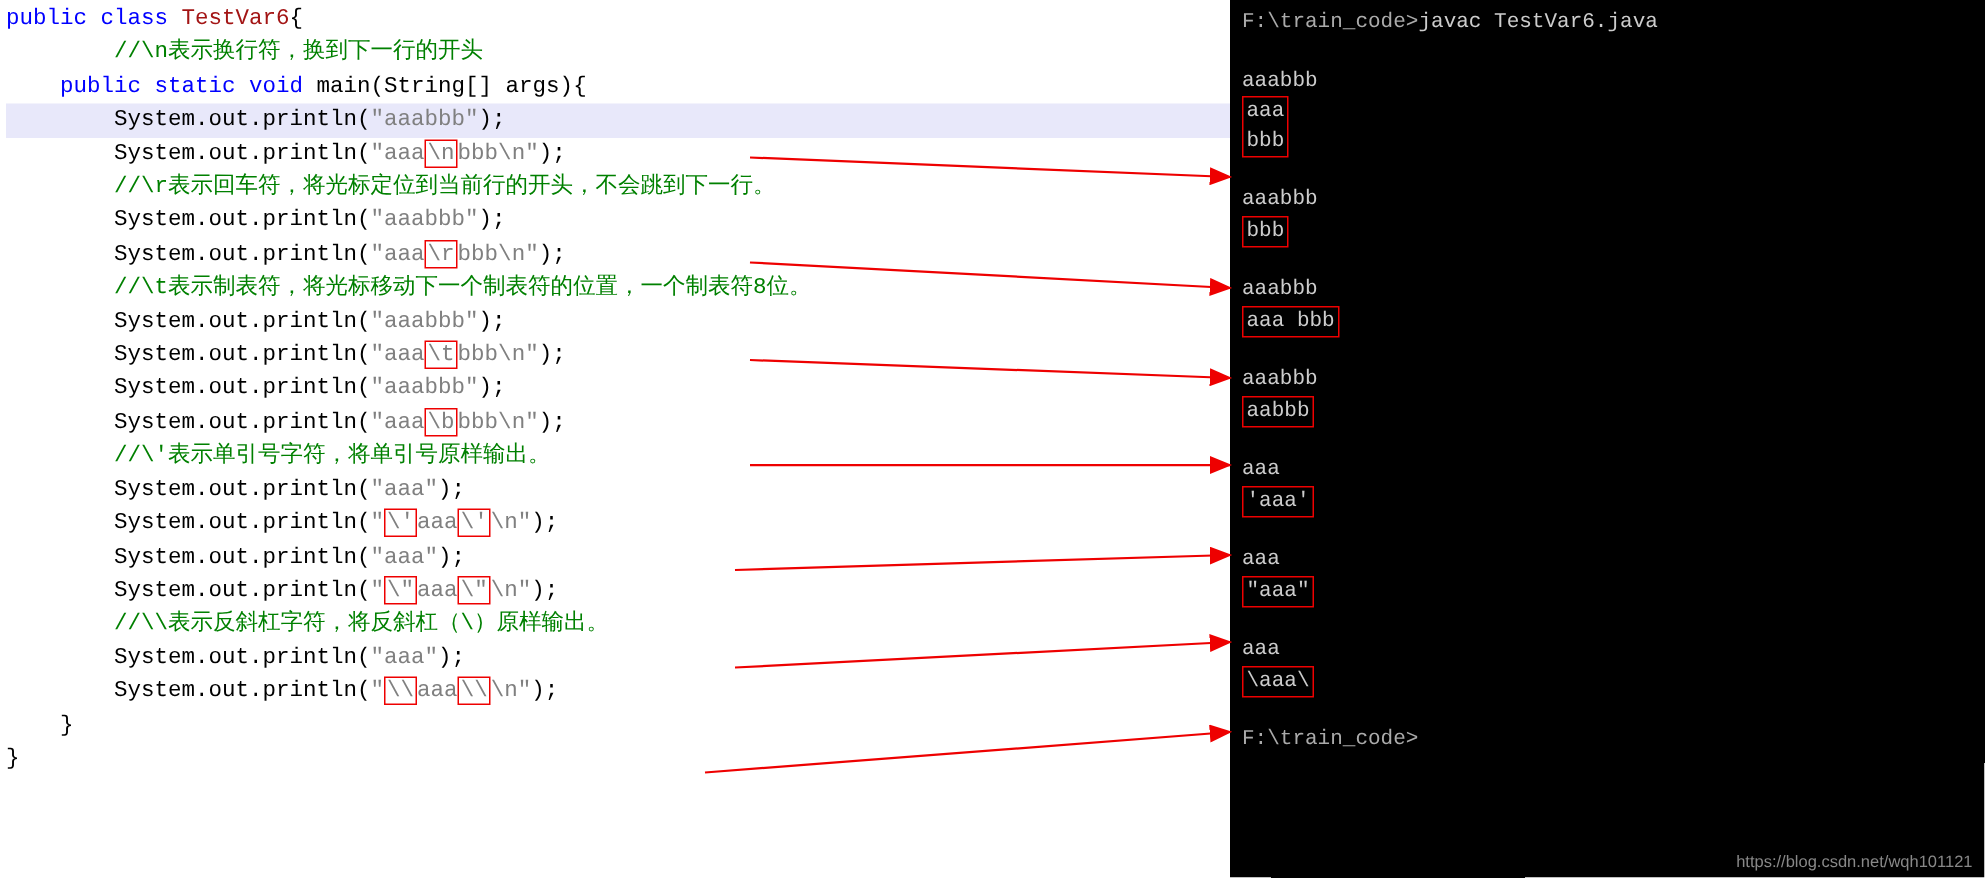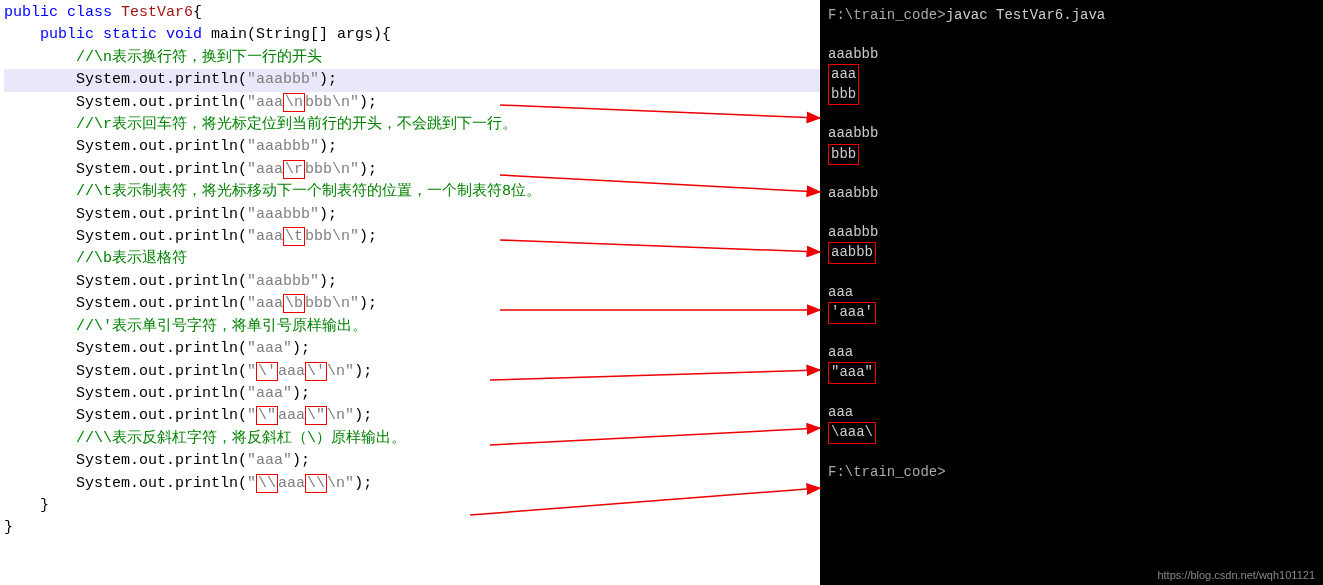--- a/index.html
+++ b/index.html
@@ -18,31 +18,30 @@
 .arrow-head { fill: #e00; }
 .tbox { border: 1px solid #e00; display: inline-block; padding: 0 2px; }
 .tprompt { color: #aaa; text-align: center; }
 .watermark { position: absolute; right: 8px; bottom: 4px; color: #888; font-size: 11px; font-family: Arial, sans-serif; }
 </style>
 </head>
 <body>
 
 <div class="editor">
 <div class="code-line"><span class="kw">public</span><span class="kw"> class </span><span class="cls">TestVar6</span><span>{</span></div>
+<div class="code-line cm">        //\n表示换行符，换到下一行的开头</div>
 <div class="code-line"><span class="kw">    public static void </span><span>main</span><span>(String[] args){</span></div>
-<div class="code-line cm">        //\n表示换行符，换到下一行的开头</div>
 <div class="code-line hl"><span>        System.out.println(</span><span class="str">"aaabbb"</span><span>);</span></div>
 <div class="code-line"><span>        System.out.println(</span><span class="str">"aaa</span><span class="str esc">\n</span><span class="str">bbb\n"</span><span>);</span></div>
 <div class="code-line cm">        //\r表示回车符，将光标定位到当前行的开头，不会跳到下一行。</div>
 <div class="code-line"><span>        System.out.println(</span><span class="str">"aaabbb"</span><span>);</span></div>
 <div class="code-line"><span>        System.out.println(</span><span class="str">"aaa</span><span class="str esc">\r</span><span class="str">bbb\n"</span><span>);</span></div>
 <div class="code-line cm">        //\t表示制表符，将光标移动下一个制表符的位置，一个制表符8位。</div>
 <div class="code-line"><span>        System.out.println(</span><span class="str">"aaabbb"</span><span>);</span></div>
 <div class="code-line"><span>        System.out.println(</span><span class="str">"aaa</span><span class="str esc">\t</span><span class="str">bbb\n"</span><span>);</span></div>
-<div class="code-line cm">        //\b表示退格符</div>
 <div class="code-line"><span>        System.out.println(</span><span class="str">"aaabbb"</span><span>);</span></div>
 <div class="code-line"><span>        System.out.println(</span><span class="str">"aaa</span><span class="str esc">\b</span><span class="str">bbb\n"</span><span>);</span></div>
 <div class="code-line cm">        //\'表示单引号字符，将单引号原样输出。</div>
 <div class="code-line"><span>        System.out.println(</span><span class="str">"aaa"</span><span>);</span></div>
 <div class="code-line"><span>        System.out.println(</span><span class="str">"</span><span class="str esc">\'</span><span class="str">aaa</span><span class="str esc">\'</span><span class="str">\n"</span><span>);</span></div>
 <div class="code-line"><span>        System.out.println(</span><span class="str">"aaa"</span><span>);</span></div>
 <div class="code-line"><span>        System.out.println(</span><span class="str">"</span><span class="str esc">\"</span><span class="str">aaa</span><span class="str esc">\"</span><span class="str">\n"</span><span>);</span></div>
 <div class="code-line cm">        //\\表示反斜杠字符，将反斜杠（\）原样输出。</div>
 <div class="code-line"><span>        System.out.println(</span><span class="str">"aaa"</span><span>);</span></div>
 <div class="code-line"><span>        System.out.println(</span><span class="str">"</span><span class="str esc">\\</span><span class="str">aaa</span><span class="str esc">\\</span><span class="str">\n"</span><span>);</span></div>
@@ -53,20 +52,21 @@
 <div class="terminal">
 <div><span class="tprompt">F:\train_code&gt;</span><span>javac TestVar6.java</span></div>
 <div style="height:19px"></div>
 <div>aaabbb</div>
 <div><span class="tbox"><span>aaa</span><br><span>bbb</span></span></div>
 <div style="height:19px"></div>
 <div>aaabbb</div>
 <div><span class="tbox">bbb</span></div>
 <div style="height:19px"></div>
 <div>aaabbb</div>
+<div><span class="tbox">aaa     bbb</span></div>
 <div style="height:19px"></div>
 <div>aaabbb</div>
 <div><span class="tbox">aabbb</span></div>
 <div style="height:19px"></div>
 <div>aaa</div>
 <div><span class="tbox">'aaa'</span></div>
 <div style="height:19px"></div>
 <div>aaa</div>
 <div><span class="tbox">"aaa"</span></div>
 <div style="height:19px"></div>

